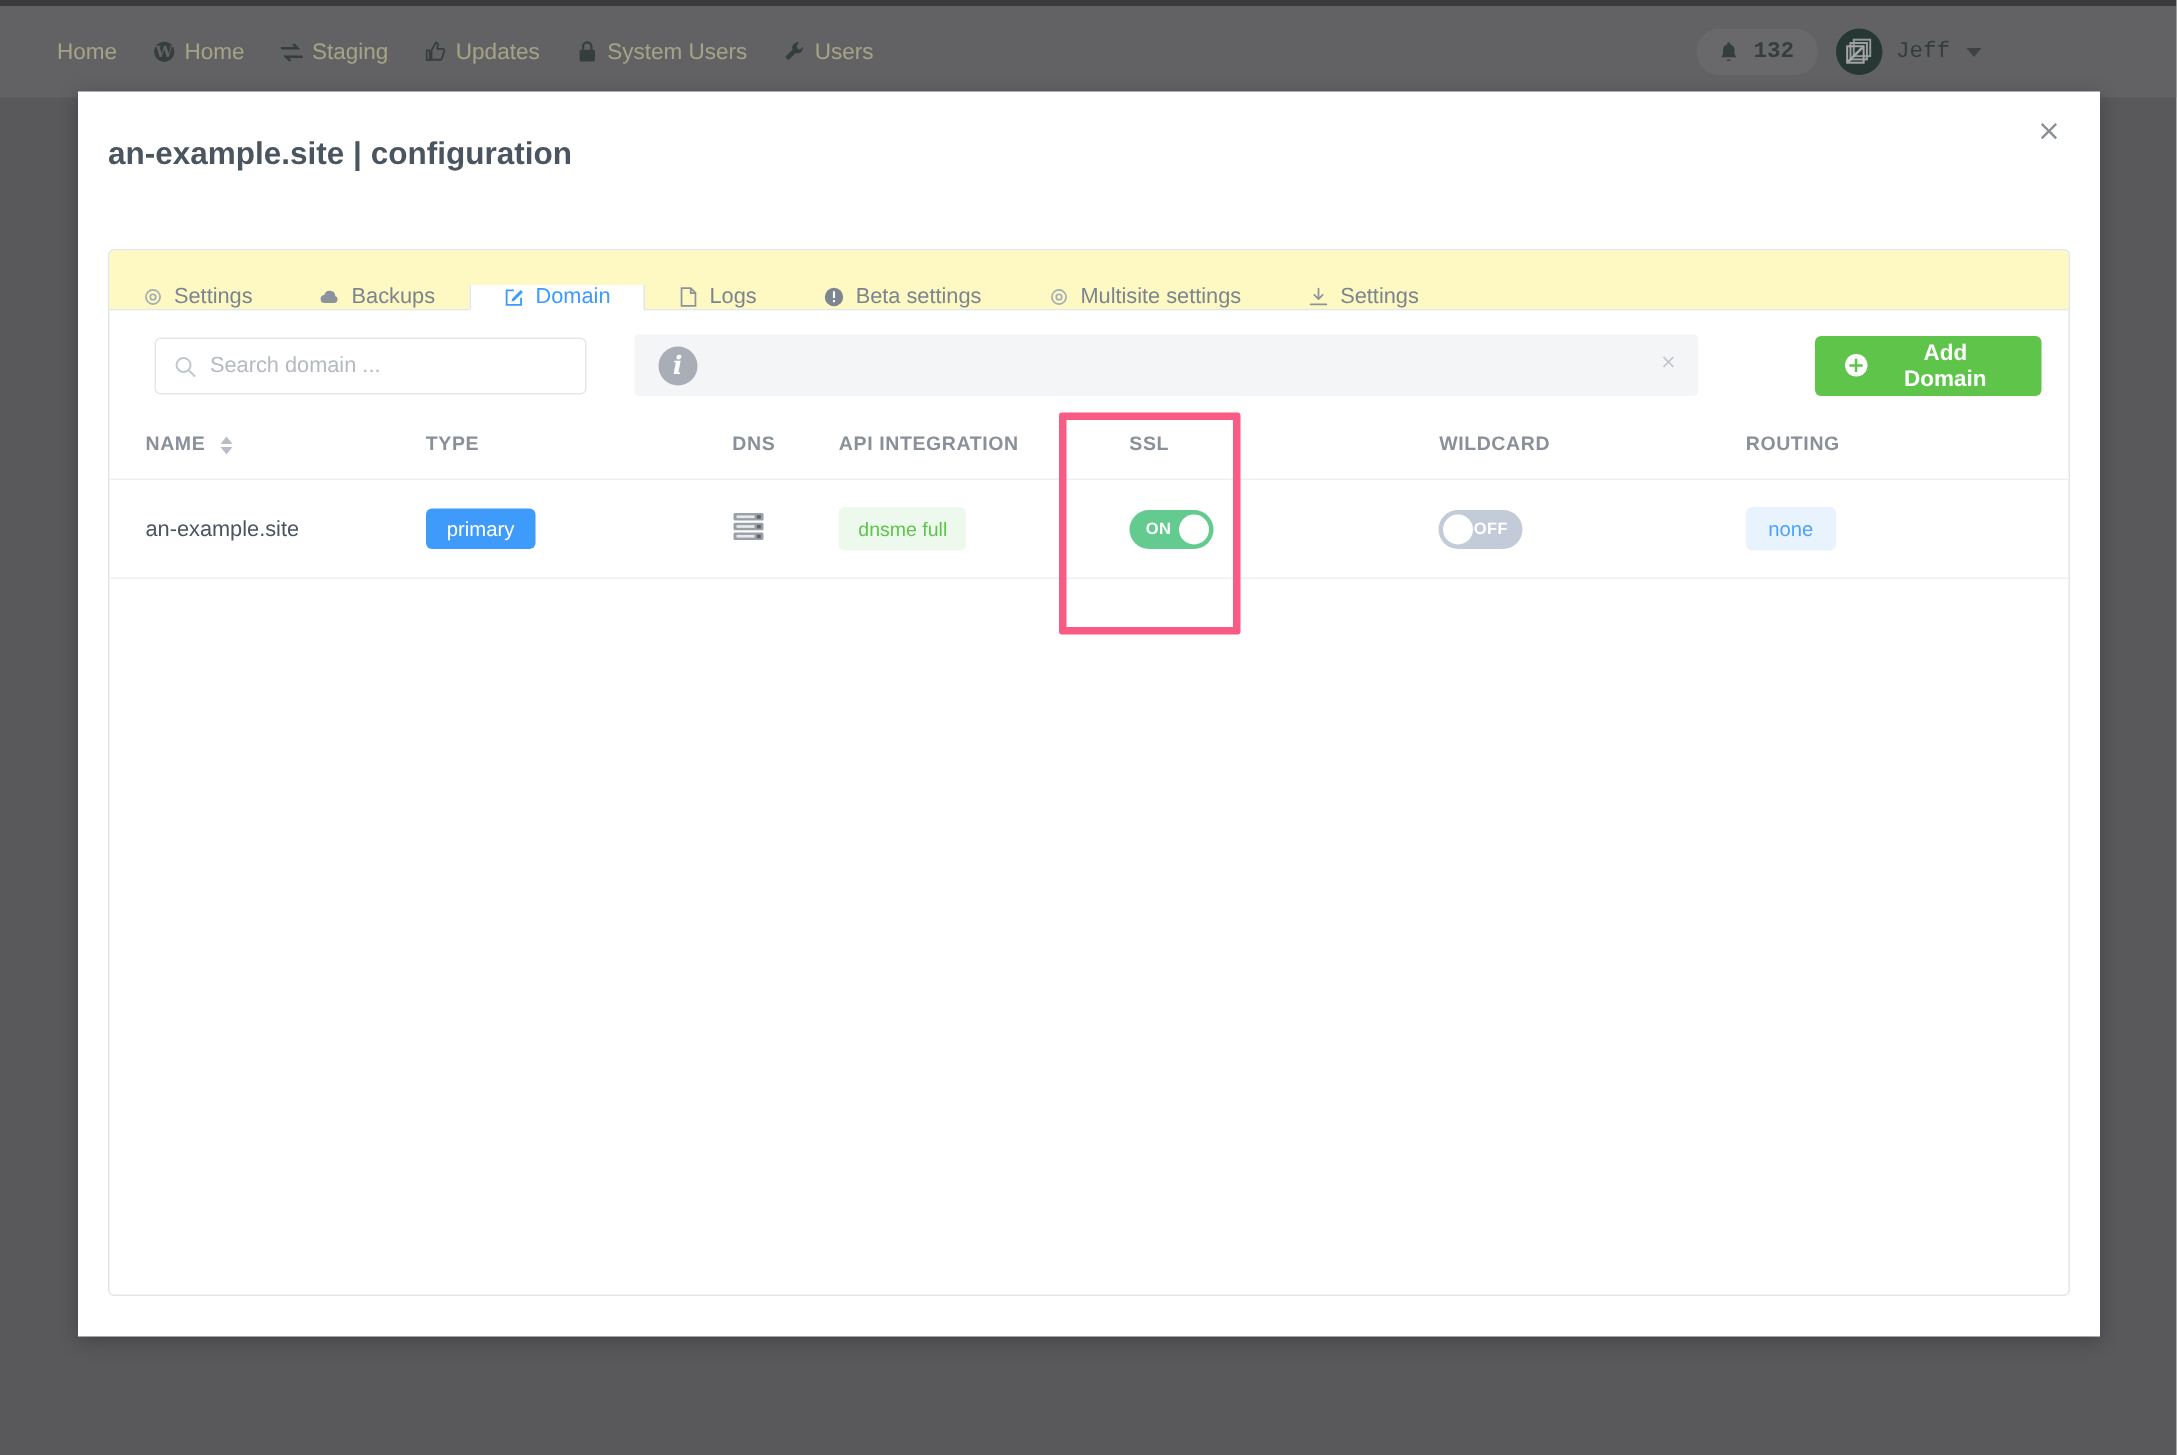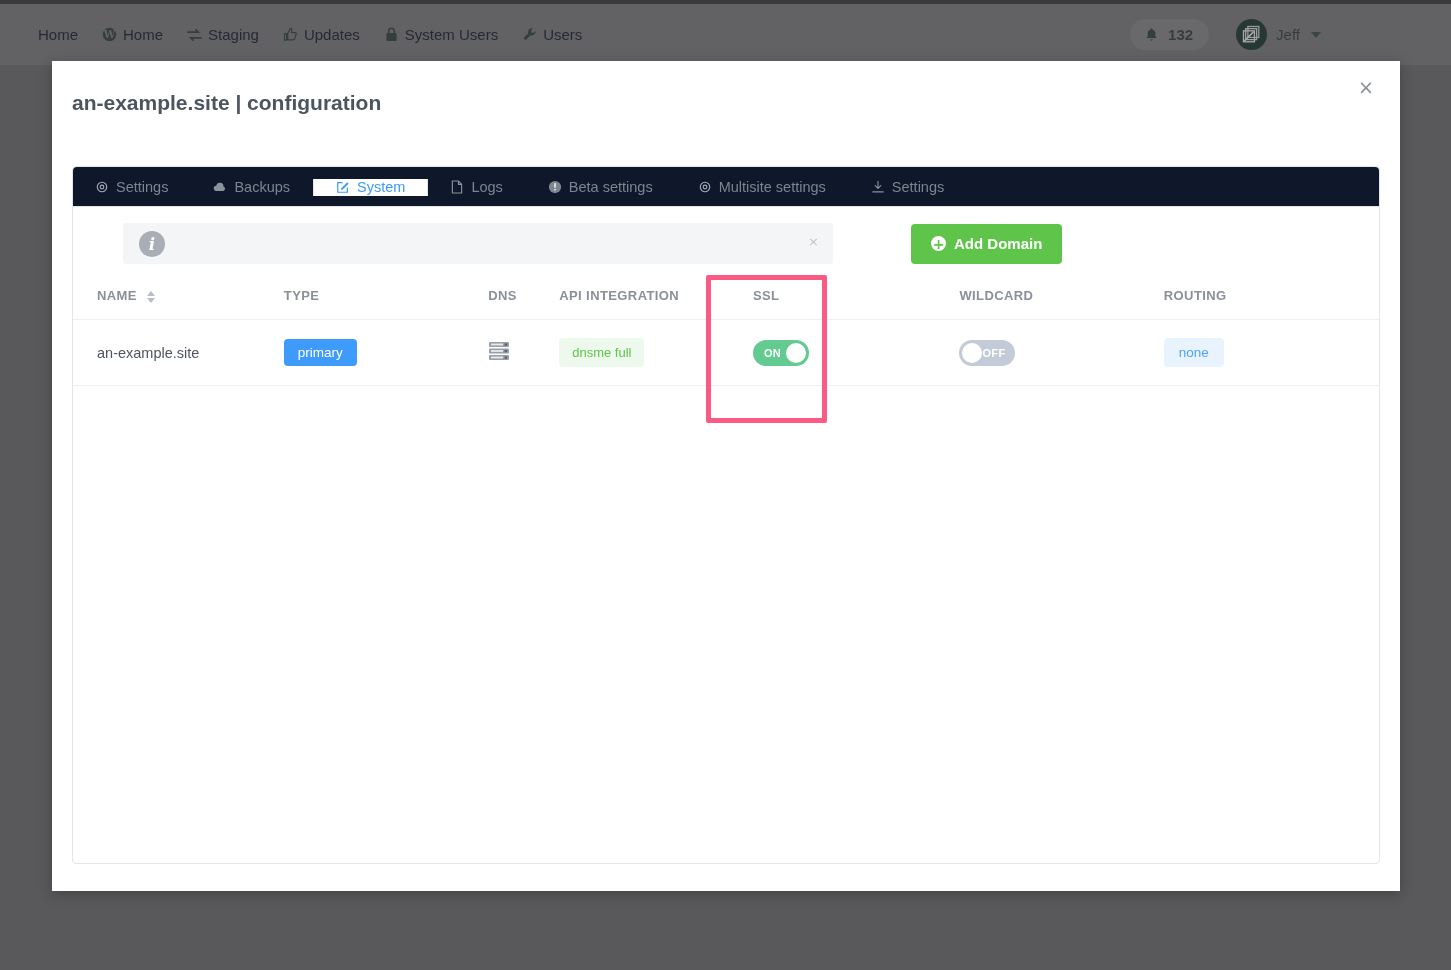--- a/index.html
+++ b/index.html
@@ -29,24 +29,24 @@
     color: #14302a;
   }
   .brand-logo { width: 26px; height: 26px; position: relative; display: block; }
   .brand-name {
     font-size: 26px; font-weight: 700; letter-spacing: 1px;
     color: #18322c; font-family: "DejaVu Sans", sans-serif;
   }
   .nav-links { display: flex; align-items: center; gap: 24px; margin-left: 38px; }
   .nav-link {
     display: flex; align-items: center; gap: 6px;
-    font-size: 15px; color: #0f172a; text-decoration: none; cursor: pointer;
+    font-size: 15px; color: #fef9c3; text-decoration: none; cursor: pointer;
   }
   .nav-ico { width: 15px; height: 15px; display: inline-flex; align-items: center; justify-content: center; }
-  .nav-right { position: absolute; right: 130px; display: flex; align-items: flex-start; gap: 27px; }
+  .nav-right { position: absolute; right: 130px; display: flex; align-items: flex-start; gap: 12px; font-family: Liberation Mono, monospace; }
   .bell-pill {
     display: flex; align-items: center; gap: 9px;
     background: rgba(255,255,255,0.10);
     border-radius: 18px; padding: 7px 16px 7px 14px;
   }
   .bell-count { font-size: 15px; font-weight: 700; color: #2e403c; }
   .avatar-wrap { display: flex; align-items: center; gap: 9px; cursor: pointer; }
   .avatar {
     width: 31px; height: 31px; border-radius: 50%;
     background: #14332b; display: flex; align-items: center; justify-content: center;
@@ -81,22 +81,22 @@
   }
 
   
   .card {
     position: absolute; left: 20px; top: 105px;
     width: 1308px; height: 698px;
     border: 1px solid #e2e5e9; border-radius: 4px;
     background: #fff;
   }
   .tabbar {
-    display: flex; align-items: center; height: 40px;
-    background: #0f172a; border-bottom: 1px solid #e2e5e9;
+    display: flex; align-items: flex-end; height: 40px;
+    background: #fef9c3; border-bottom: 1px solid #e2e5e9;
     border-radius: 4px 4px 0 0;
   }
   .tab {
     display: flex; align-items: center; gap: 7px;
     padding: 0 22px; font-size: 14.5px; color: #7c858f;
     cursor: pointer; border-right: 1px solid transparent;
     background: transparent;
   }
   .tab.active {
     background: #ffffff; color: #3e9bfb;
@@ -336,21 +336,21 @@
         </span>
         <span>Backups</span>
       </div>
       <div class="tab active">
         <span class="tab-ico">
           <svg width="14" height="14" viewBox="0 0 16 16">
             <path d="M13 8.6V14H2V3h5.5" fill="none" stroke="#3e9bfb" stroke-width="1.4"></path>
             <path d="M6.2 9.3l6.6-6.6 1.6 1.6-6.6 6.6-2.1.5z" fill="#3e9bfb"></path>
           </svg>
         </span>
-        <span>System</span>
+        <span>Domain</span>
       </div>
       <div class="tab">
         <span class="tab-ico">
           <svg width="12" height="14" viewBox="0 0 13 16">
             <path d="M1.2 1.2h7l3.6 3.6v10H1.2z" fill="none" stroke="#8b939c" stroke-width="1.3"></path>
             <path d="M8.2 1.2v3.8h3.6" fill="none" stroke="#8b939c" stroke-width="1.3"></path>
           </svg>
         </span>
         <span>Logs</span>
       </div>
@@ -377,20 +377,29 @@
         <span class="tab-ico">
           <svg width="14" height="14" viewBox="0 0 16 16">
             <path d="M8 1.6v8m0 0L4.8 6.4M8 9.6l3.2-3.2M2 13.6h12" fill="none" stroke="#8b939c" stroke-width="1.3" stroke-linecap="round"></path>
           </svg>
         </span>
         <span>Settings</span>
       </div>
     </div>
 
     <div class="toolbar">
+      <div class="search-box">
+        <span class="search-ico">
+          <svg width="15" height="15" viewBox="0 0 16 16">
+            <circle cx="6.8" cy="6.8" r="5" fill="none" stroke="#c2c7ce" stroke-width="1.4"></circle>
+            <line x1="10.4" y1="10.4" x2="14.6" y2="14.6" stroke="#c2c7ce" stroke-width="1.4" stroke-linecap="round"></line>
+          </svg>
+        </span>
+        <input type="text" placeholder="Search domain ..." style="">
+      </div>
 
       <div class="tip">
         <span class="tip-ico">i</span>
         <span class="tip-close">×</span>
       </div>
 
       <button class="add-btn">
         <span class="plus-ico">+</span>
         <span>Add Domain</span>
       </button>

